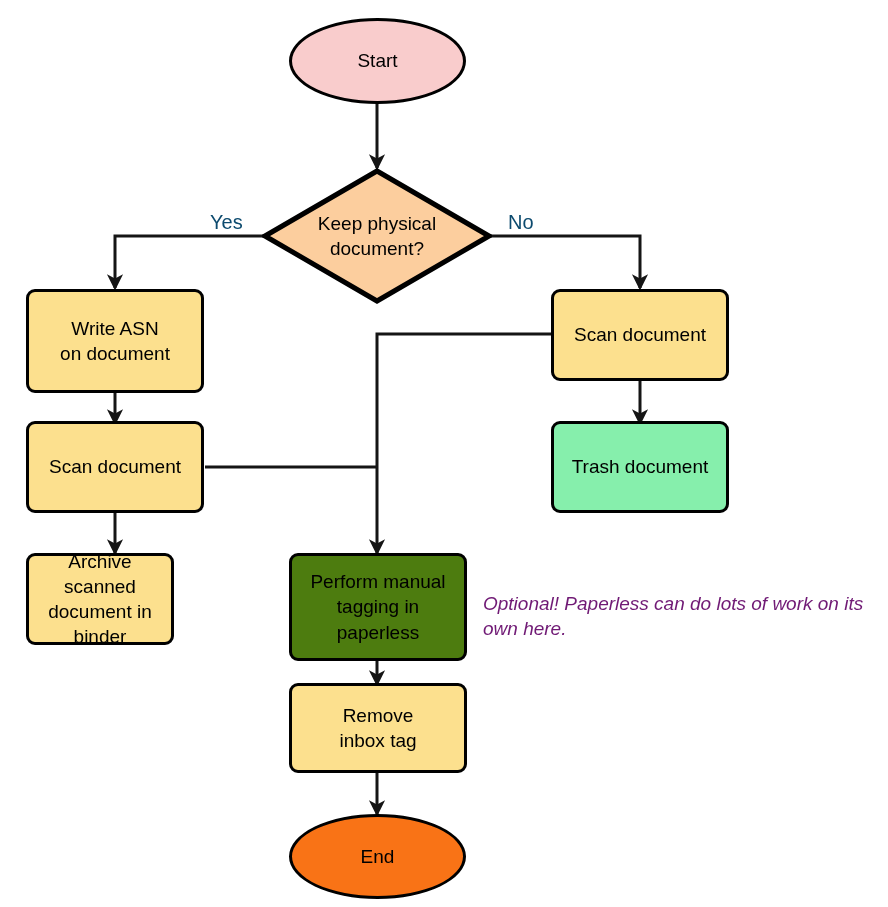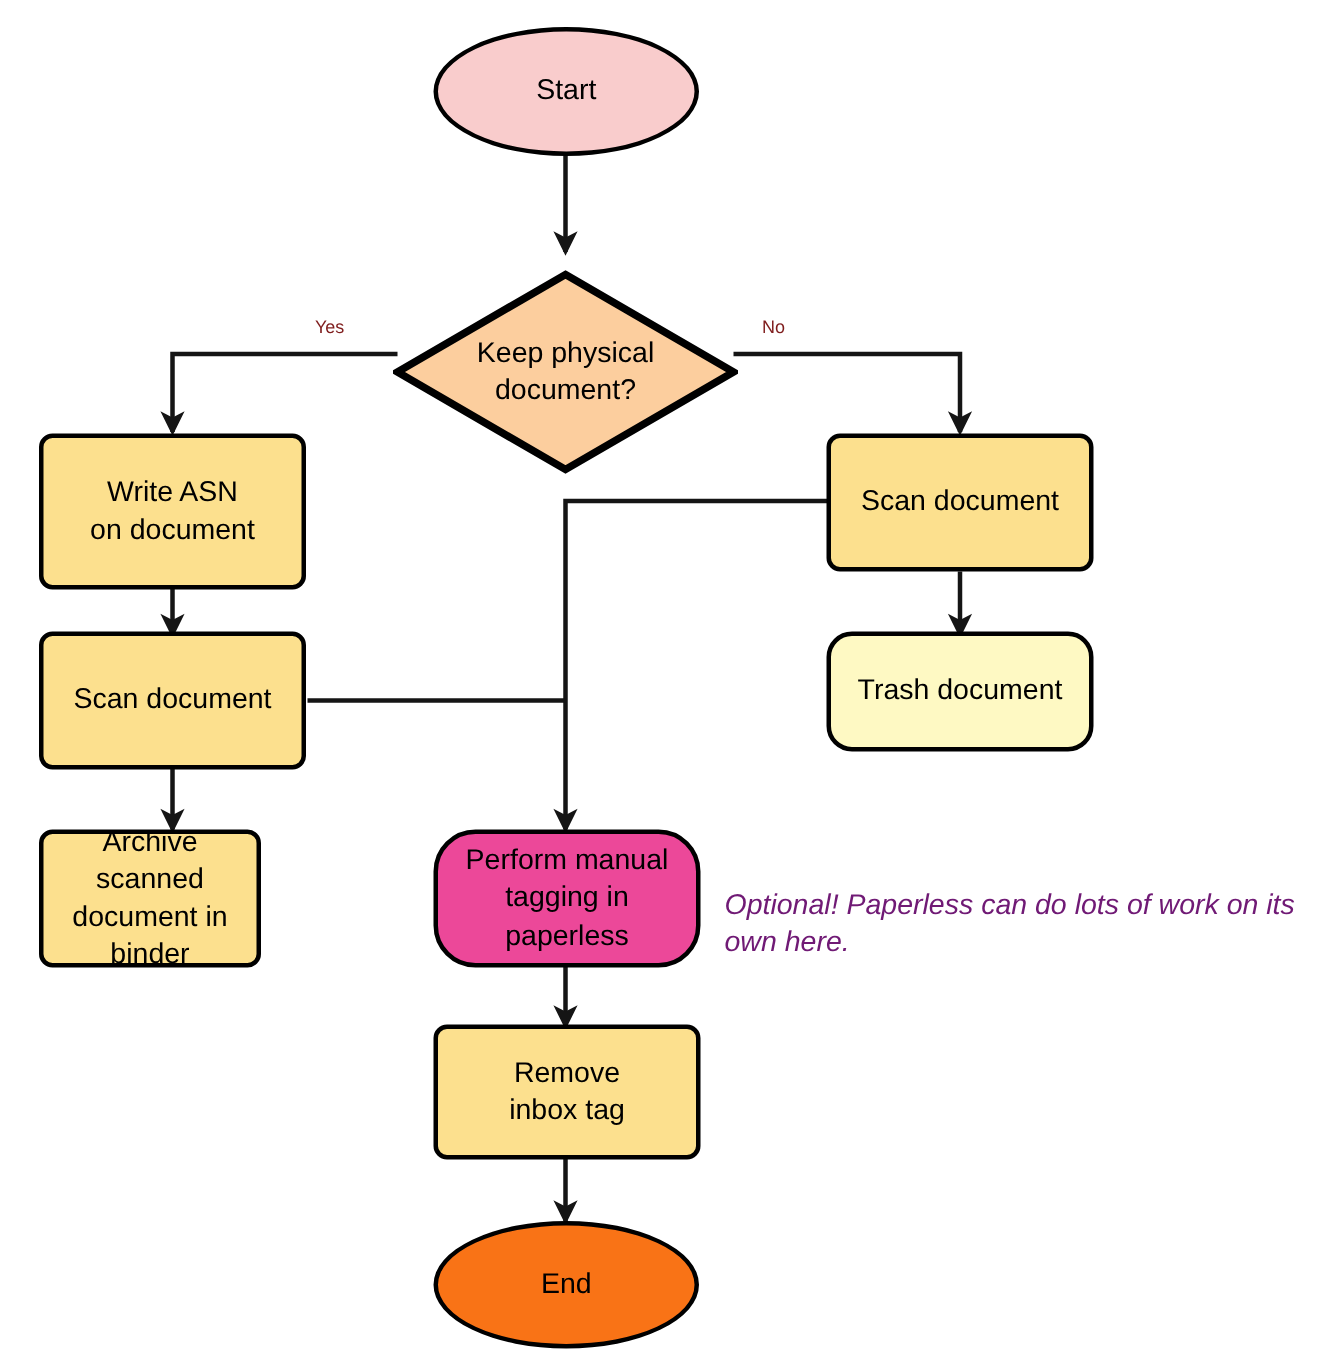--- a/index.html
+++ b/index.html
@@ -61,22 +61,22 @@
     width: 100%;
     height: 100%;
     z-index: 1;
   }
   .decision .label {
     position: relative;
     z-index: 2;
   }
   .edge-label {
     position: absolute;
-    font-size: 12px;
-    color: #7f1d1d;
+    font-size: 20px;
+    color: #0c4a6e;
     z-index: 4;
     white-space: nowrap;
   }
   .note {
     position: absolute;
     font-size: 19px;
     font-style: italic;
     color: #701a75;
     line-height: 1.33;
     z-index: 4;
@@ -115,21 +115,21 @@
       <path d="M 377 644 L 377 684" marker-end="url(#arrow)"></path>
 
       <path d="M 377 772 L 377 814" marker-end="url(#arrow)"></path>
     </g>
   </svg>
 
   <div class="node term" style="left:289px; top:18px; width:177px; height:86px; background:#F9CCCC;justify-content:center;">
     <span class="label">Start</span>
   </div>
 
-  <div class="node decision" style="left:262px; top:180px; width:230px; height:136px;">
+  <div class="node decision" style="left:262px; top:168px; width:230px; height:136px;">
     <svg class="dia-shape" viewBox="0 0 230 136" preserveAspectRatio="none">
       <polygon points="115,3 227,68 115,133 3,68" fill="#FCCE9E" stroke="#000000" stroke-width="5" stroke-linejoin="miter"></polygon>
     </svg>
     <span class="label">Keep physical
 document?</span>
   </div>
 
   <span class="edge-label" style="left:210px; top:211px;">Yes</span>
   <span class="edge-label" style="left:508px; top:211px;">No</span>
 
@@ -145,25 +145,25 @@
   <div class="node proc" style="left:26px; top:553px; width:148px; height:92px; background:#FCE08E;">
     <span class="label">Archive scanned
 document in
 binder</span>
   </div>
 
   <div class="node proc" style="left:551px; top:289px; width:178px; height:92px; background:#FCE08E;">
     <span class="label">Scan document</span>
   </div>
 
-  <div class="node proc" style="left:551px; top:421px; width:178px; height:80px; background:#fef9c3;border-radius:17px;">
+  <div class="node proc" style="left:551px; top:421px; width:178px; height:92px; background:#86efac;">
     <span class="label">Trash document</span>
   </div>
 
-  <div class="node proc" style="left:289px; top:553px; width:178px; height:92px; background:#ec4899;border-radius:28px;">
+  <div class="node proc" style="left:289px; top:553px; width:178px; height:108px; background:#4d7c0f;">
     <span class="label">Perform manual
 tagging in
 paperless</span>
   </div>
 
   <div class="node proc" style="left:289px; top:683px; width:178px; height:90px; background:#FCE08E;align-items:center;">
     <span class="label">Remove
 inbox tag</span>
   </div>
 

